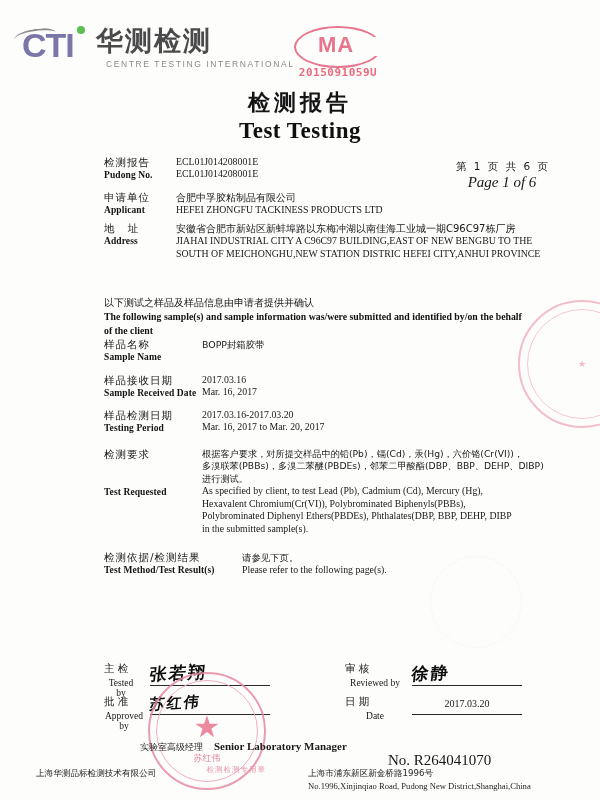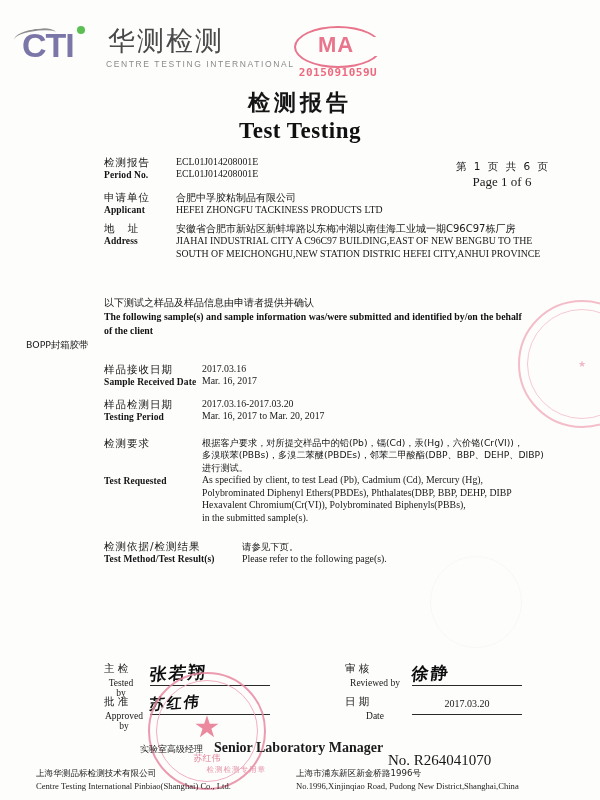--- a/index.html
+++ b/index.html
@@ -29,23 +29,23 @@
   .cti-dot{
     position:absolute;left:77px;top:12px;width:8px;height:8px;border-radius:50%;
     background:#5bbf52;
   }
   .cti-swoosh{
     position:absolute;left:14px;top:15px;width:42px;height:12px;
     border-top:2px solid #8d8d8d;border-radius:60% 40% 0 0;
     transform:rotate(-6deg);
   }
   .cn-brand{
-    position:absolute;left:108px;top:12px;
+    position:absolute;left:96px;top:12px;
     font-family:"DejaVu Sans", sans-serif;
-    font-size:27px;font-weight:normal;color:#4a4a4a;letter-spacing:2px;
+    font-size:27px;font-weight:bold;color:#4a4a4a;letter-spacing:2px;
     line-height:30px;
   }
   .en-brand{
     position:absolute;left:106px;top:45px;
     font-family:"Liberation Sans", sans-serif;
     font-size:8.5px;letter-spacing:1.6px;color:#8a8a8a;
   }
   .ma-wrap{position:absolute;left:288px;top:12px;width:120px;height:60px;}
   .ma-oval{
     position:absolute;left:6px;top:0;width:84px;height:38px;
@@ -100,22 +100,22 @@
     line-height:13px;
   }
   .spread{letter-spacing:5px;}
   .pageno{
     position:absolute;right:24px;top:4px;text-align:left;width:120px;
   }
   .pageno .p-cn{
     font-family:"DejaVu Sans", sans-serif;font-size:10.5px;letter-spacing:2px;color:#181818;
   }
   .pageno .p-en{
-    font-family:"Liberation Serif", serif;font-size:13px;color:#181818;
-    text-align:center;width:92px;
+    font-family:"Liberation Serif", serif;font-size:15px;color:#181818;
+    text-align:center;width:92px;font-style:italic;
   }
   
   .stmt{position:absolute;left:104px;top:296px;width:420px;}
   .stmt .s-cn{
     font-family:Liberation Mono, monospace;font-size:10px;color:#171717;
   }
   .stmt .s-en{
     font-family:"Liberation Serif", serif;font-size:9.8px;font-weight:bold;
     color:#111;line-height:12.6px;margin-top:1px;
   }
@@ -134,21 +134,21 @@
     font-family:"DejaVu Sans", sans-serif;
     font-size:17px;color:#0d0d0d;font-weight:bold;
     transform:skewX(-9deg) rotate(-3deg);
     white-space:nowrap;letter-spacing:2px;
   }
   .hand.small{font-size:15px;}
   .mgr{
     position:absolute;left:140px;top:740px;width:340px;
     font-family:"DejaVu Sans", sans-serif;font-size:9px;color:#1b1b1b;
   }
-  .mgr b{font-family:"Liberation Serif", serif;font-size:14px;padding-left:8px;}
+  .mgr b{font-family:"Liberation Serif", serif;font-size:11px;padding-left:8px;}
   .refno{
     position:absolute;left:388px;top:752px;
     font-family:"Liberation Serif", serif;font-size:15px;color:#161616;
   }
   
   .footer{position:absolute;left:0;top:768px;width:600px;}
   .f-col{position:absolute;text-align:left;}
   .f-cn{font-family:"DejaVu Sans", sans-serif;font-size:8.6px;color:#1d1d1d;}
   .f-en{font-family:"Liberation Serif", serif;font-size:8.6px;color:#1d1d1d;margin-top:1px;}
   
@@ -213,21 +213,21 @@
   </div>
 
   <div class="title-cn">检测报告</div>
   <div class="title-en">Test Testing</div>
 
   <div class="fields">
 
     <div class="row">
       <div class="lab">
         <div class="lab-cn">检测报告</div>
-        <div class="lab-en">Period No.</div>
+        <div class="lab-en">Pudong No.</div>
       </div>
       <div>
         <div class="val">ECL01J014208001E</div>
         <div class="val">ECL01J014208001E</div>
       </div>
       <div class="pageno">
         <div class="p-cn">第 1 页  共 6 页</div>
         <div class="p-en">Page 1 of 6</div>
       </div>
     </div>
@@ -262,20 +262,24 @@
 
   <div class="stmt">
     <div class="s-cn">以下测试之样品及样品信息由申请者提供并确认</div>
     <div class="s-en">The following sample(s) and sample information was/were submitted and identified by/on the behalf</div>
     <div class="s-en">of the client</div>
   </div>
 
   <div class="fields" style="top:338px">
 
     <div class="row">
+      <div class="lab">
+        <div class="lab-cn">样品名称</div>
+        <div class="lab-en">Sample Name</div>
+      </div>
       <div style="padding-left:26px">
         <div class="val-cn" style="font-size:9.4px">BOPP封箱胶带</div>
       </div>
     </div>
 
     <div style="height:10px"></div>
 
     <div class="row">
       <div class="lab">
         <div class="lab-cn">样品接收日期</div>
@@ -305,22 +309,22 @@
     <div class="row">
       <div class="lab">
         <div class="lab-cn">检测要求</div>
         <div class="lab-en" style="margin-top:25px">Test Requested</div>
       </div>
       <div style="padding-left:26px">
         <div class="val-cn" style="font-size:9.2px;line-height:12.6px">根据客户要求，对所提交样品中的铅(Pb)，镉(Cd)，汞(Hg)，六价铬(Cr(VI))，</div>
         <div class="val-cn" style="font-size:9.2px;line-height:12.6px">多溴联苯(PBBs)，多溴二苯醚(PBDEs)，邻苯二甲酸酯(DBP、BBP、DEHP、DIBP)</div>
         <div class="val-cn" style="font-size:9.2px;line-height:12.6px">进行测试。</div>
         <div class="val">As specified by client, to test Lead (Pb), Cadmium (Cd), Mercury (Hg),</div>
+        <div class="val">Hexavalent Chromium(Cr(VI)), Polybrominated Biphenyls(PBBs),</div>
         <div class="val">Polybrominated Diphenyl Ethers(PBDEs), Phthalates(DBP, BBP, DEHP, DIBP</div>
-        <div class="val">Hexavalent Chromium(Cr(VI)), Polybrominated Biphenyls(PBBs),</div>
         <div class="val">in the submitted sample(s).</div>
       </div>
     </div>
 
     <div style="height:14px"></div>
 
     <div class="row">
       <div class="lab" style="flex:0 0 110px;width:110px">
         <div class="lab-cn">检测依据/检测结果</div>
         <div class="lab-en">Test Method/Test Result(s)</div>
@@ -387,21 +391,20 @@
 
   <div class="mgr">
     <span>实验室高级经理</span>
     <b>Senior Laboratory Manager</b>
   </div>
   <div class="refno">No. R264041070</div>
 
   <div class="footer">
     <div class="f-col" style="left:36px;width:268px;">
       <div class="f-cn">上海华测品标检测技术有限公司</div>
-      <div class="f-en">Centre Testing International Pinbiao(Shanghai) Co., Ltd.</div>
-    </div>
-    <div class="f-col" style="left:296px;width:292px;">
+    </div>
+    <div class="f-col" style="left:308px;width:292px;">
       <div class="f-cn">上海市浦东新区新金桥路1996号</div>
       <div class="f-en">No.1996,Xinjinqiao Road, Pudong New District,Shanghai,China</div>
     </div>
   </div>
 
 </div>
 
 </body></html>

